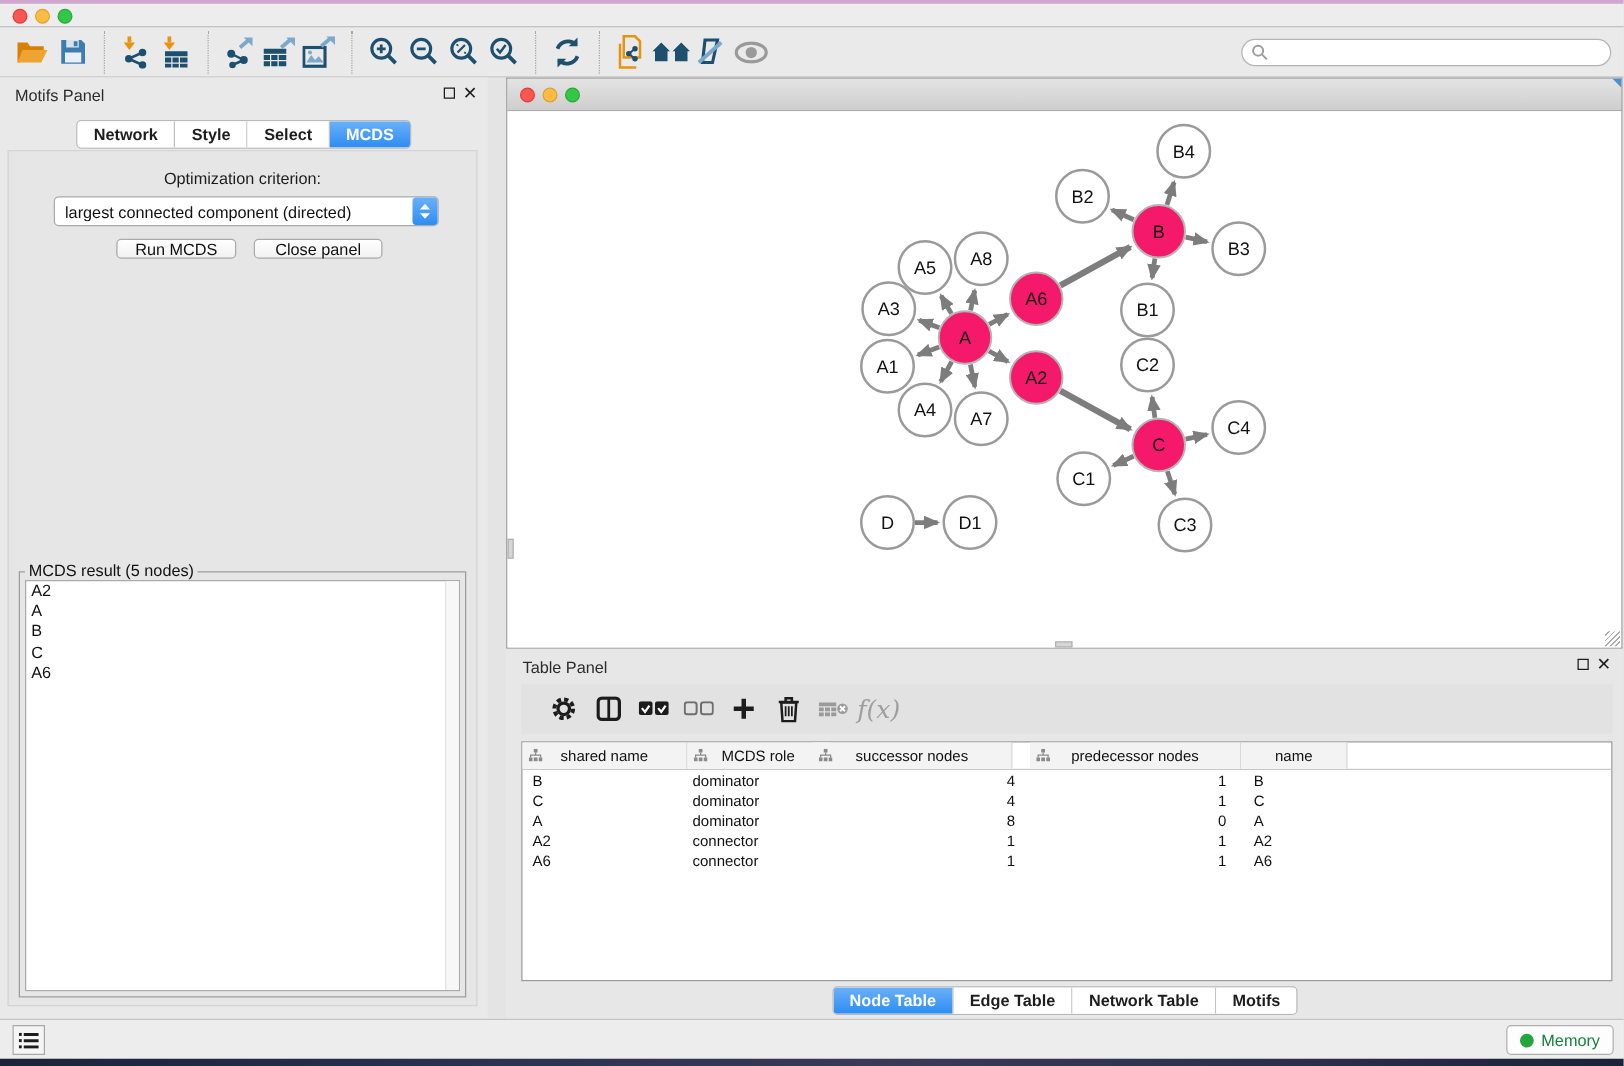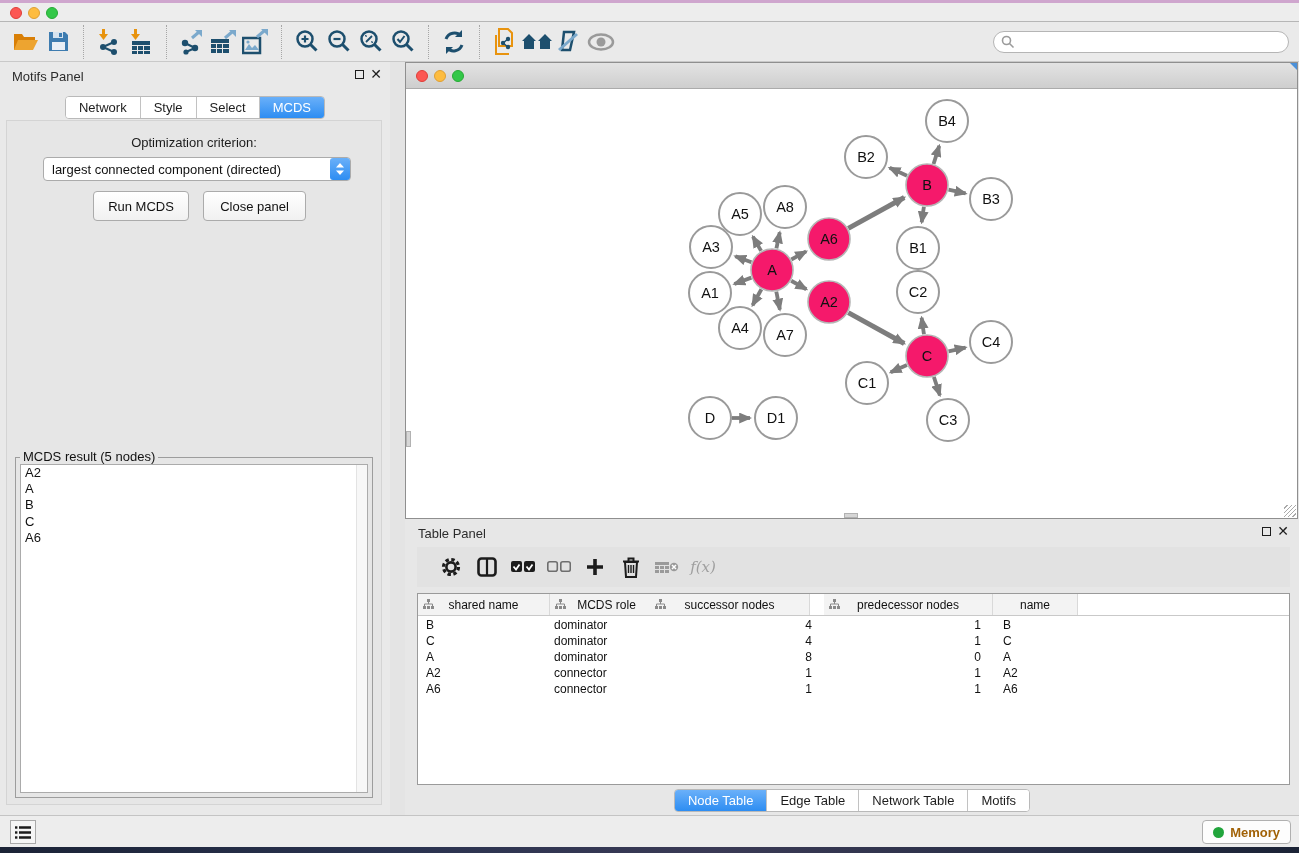--- a/index.html
+++ b/index.html
@@ -28,32 +28,32 @@
 
   
   #control-panel { left:0; top:62px; width:390px; height:753px; background:#e9e9e9; }
   #cp-header { position:absolute; left:0; top:0; right:0; height:26px; }
   #cp-title { position:absolute; left:12px; top:7px; font-size:13px; color:#2c2c2c; }
   .float-ico { position:absolute; top:8px; width:9px; height:9px; border:1.5px solid #1c1c1c; }
   .close-ico { position:absolute; top:4px; font-size:14px; font-weight:bold; color:#1c1c1c; line-height:16px; }
   #cp-float { right:26px; } #cp-close { right:8px; }
   #cp-tabs { position:absolute; left:0; right:0; top:34px; text-align:center; }
   .seg { display:inline-flex; border:1px solid #b9b9b9; border-radius:4px; overflow:hidden; background:#fff; }
-  .seg-btn { padding:3px 13px; font-size:13px; color:#1d1d1d; background:#fff; border-right:1px solid #c2c2c2; cursor:default; }
+  .seg-btn { padding:3px 13px; font-size:13px; color:#1d1d1d; background:#fff; border-right:1px solid #c2c2c2; cursor:default;font-weight:bold; }
   .seg-btn:last-child { border-right:none; }
   .seg-btn.active { background:linear-gradient(#6ab0f9,#2d8df2); color:#fff; }
   #cp-content { position:absolute; left:6px; right:8px; top:58px; bottom:10px;
                 background:#e6e6e6; border:1px solid #d4d4d4; }
   #opt-label { position:absolute; left:0; right:0; top:14px; text-align:center; font-size:13px; color:#1c1c1c; }
   #criterion { position:absolute; left:36px; right:30px; top:36px; height:24px; background:#fff;
                border:1px solid #ababab; border-radius:4px; display:flex; align-items:center; }
   #criterion .val { flex:1; font-size:13px; padding-left:8px; color:#111; white-space:nowrap; overflow:hidden; }
   #criterion .stepper { width:20px; height:22px; margin-right:0px; border-radius:3px;
                         background:linear-gradient(#6ab0f9,#2d8df2); display:flex; align-items:center; justify-content:center; }
-  .cp-btn { position:absolute; top:70px; height:30px; background:linear-gradient(#ffffff,#f1f1f1);
+  .cp-btn { position:absolute; top:70px; height:16px; background:linear-gradient(#ffffff,#f1f1f1);
             border:1px solid #ababab; border-radius:4px; font-size:13px; color:#111;
             display:flex; align-items:center; justify-content:center; cursor:default; }
   #run-btn { left:86px; width:96px; }
   #closep-btn { left:196px; width:103px; }
   #mcds-box { position:absolute; left:8px; right:8px; top:336px; bottom:6px; border:1px solid #9d9d9d; }
   #mcds-box .legend { position:absolute; top:-9px; left:4px; background:#e6e6e6; padding:0 3px; font-size:13px; color:#111; }
   #mcds-list { position:absolute; left:4px; right:4px; top:6px; bottom:4px; background:#fff; border:1px solid #ababab; }
   .mcds-item { font-size:13px; line-height:16.2px; padding-left:4px; color:#111; }
   #mcds-scroll { position:absolute; top:0; right:0; bottom:0; width:11px; background:#f7f7f7; border-left:1px solid #e3e3e3; }
 
@@ -72,39 +72,39 @@
   #net-handle-left { left:0; top:368px; width:5px; height:16px; }
   #net-handle-bottom { left:438px; bottom:0; width:14px; height:5px; }
 
   
   #table-panel { left:405px; top:519px; width:894px; height:296px; background:#e7e7e7; }
   #tp-title { position:absolute; left:13px; top:7px; font-size:13px; color:#2c2c2c; }
   #tp-float { right:28px; } #tp-close { right:10px; }
   #tp-toolbar { position:absolute; left:12px; right:9px; top:28px; height:40px; background:#e2e2e2;
                 display:flex; align-items:center; padding-left:16px; }
   .tp-ico { width:36px; height:34px; display:flex; align-items:center; justify-content:center; cursor:default; }
-  #fx-label { font-family:"DejaVu Serif","Liberation Serif",serif; font-style:italic; font-size:15px; color:#9e9e9e; }
+  #fx-label { font-family:"DejaVu Serif","Liberation Serif",serif; font-style:italic; font-size:20px; color:#9e9e9e; }
   #data-table { position:absolute; left:12px; right:9px; top:74px; height:192px; background:#fff; border:1px solid #9a9a9a; }
   #tbl-header { position:absolute; left:0; top:0; right:0; height:22px; border-bottom:1px solid #c9c9c9; }
   .th { position:absolute; top:0; height:21px; background:#f3f3f3; border-right:1px solid #d9d9d9;
         display:flex; align-items:center; justify-content:center; font-size:12px; color:#111; gap:5px; }
   .th .hicon { position:absolute; left:5px; top:5px; }
   #tbl-rows { position:absolute; left:0; top:23px; right:0; bottom:0; }
   .tr { position:relative; height:16px; }
   .td { position:absolute; top:0; height:16px; font-size:12px; color:#111; line-height:16px; white-space:nowrap; }
   #tp-tabs { position:absolute; left:0; right:0; bottom:3px; text-align:center; }
 
   
   #statusbar { left:0; top:815px; width:1299px; height:32px; background:#ededed; border-top:1px solid #c4c4c4; }
   #list-btn { position:absolute; left:10px; top:4px; width:26px; height:24px; background:#f5f5f5;
               border:1px solid #a9a9a9; display:flex; align-items:center; justify-content:center; }
   #memory-btn { position:absolute; right:8px; top:4px; height:24px; padding:0 10px; background:#fdfdfd;
                 border:1px solid #b0b0b0; border-radius:4px; display:flex; align-items:center; gap:6px; }
   #memory-dot { width:11px; height:11px; border-radius:50%; }
-  #memory-btn span.lbl { font-size:13px; color:#a16207;font-weight:bold; }
+  #memory-btn span.lbl { font-size:13px; color:#15803d; }
   #desktop-strip { left:0; top:847px; width:1299px; height:6px;
                    background:linear-gradient(90deg,#1b2336,#2a3350 30%,#3a3a55 55%,#2a3048 80%,#1b2336); }
 </style>
 </head>
 <body>
 
 <div id="root">
 
   <div id="titlebar" class="abs">
     <span class="tl red"></span>

